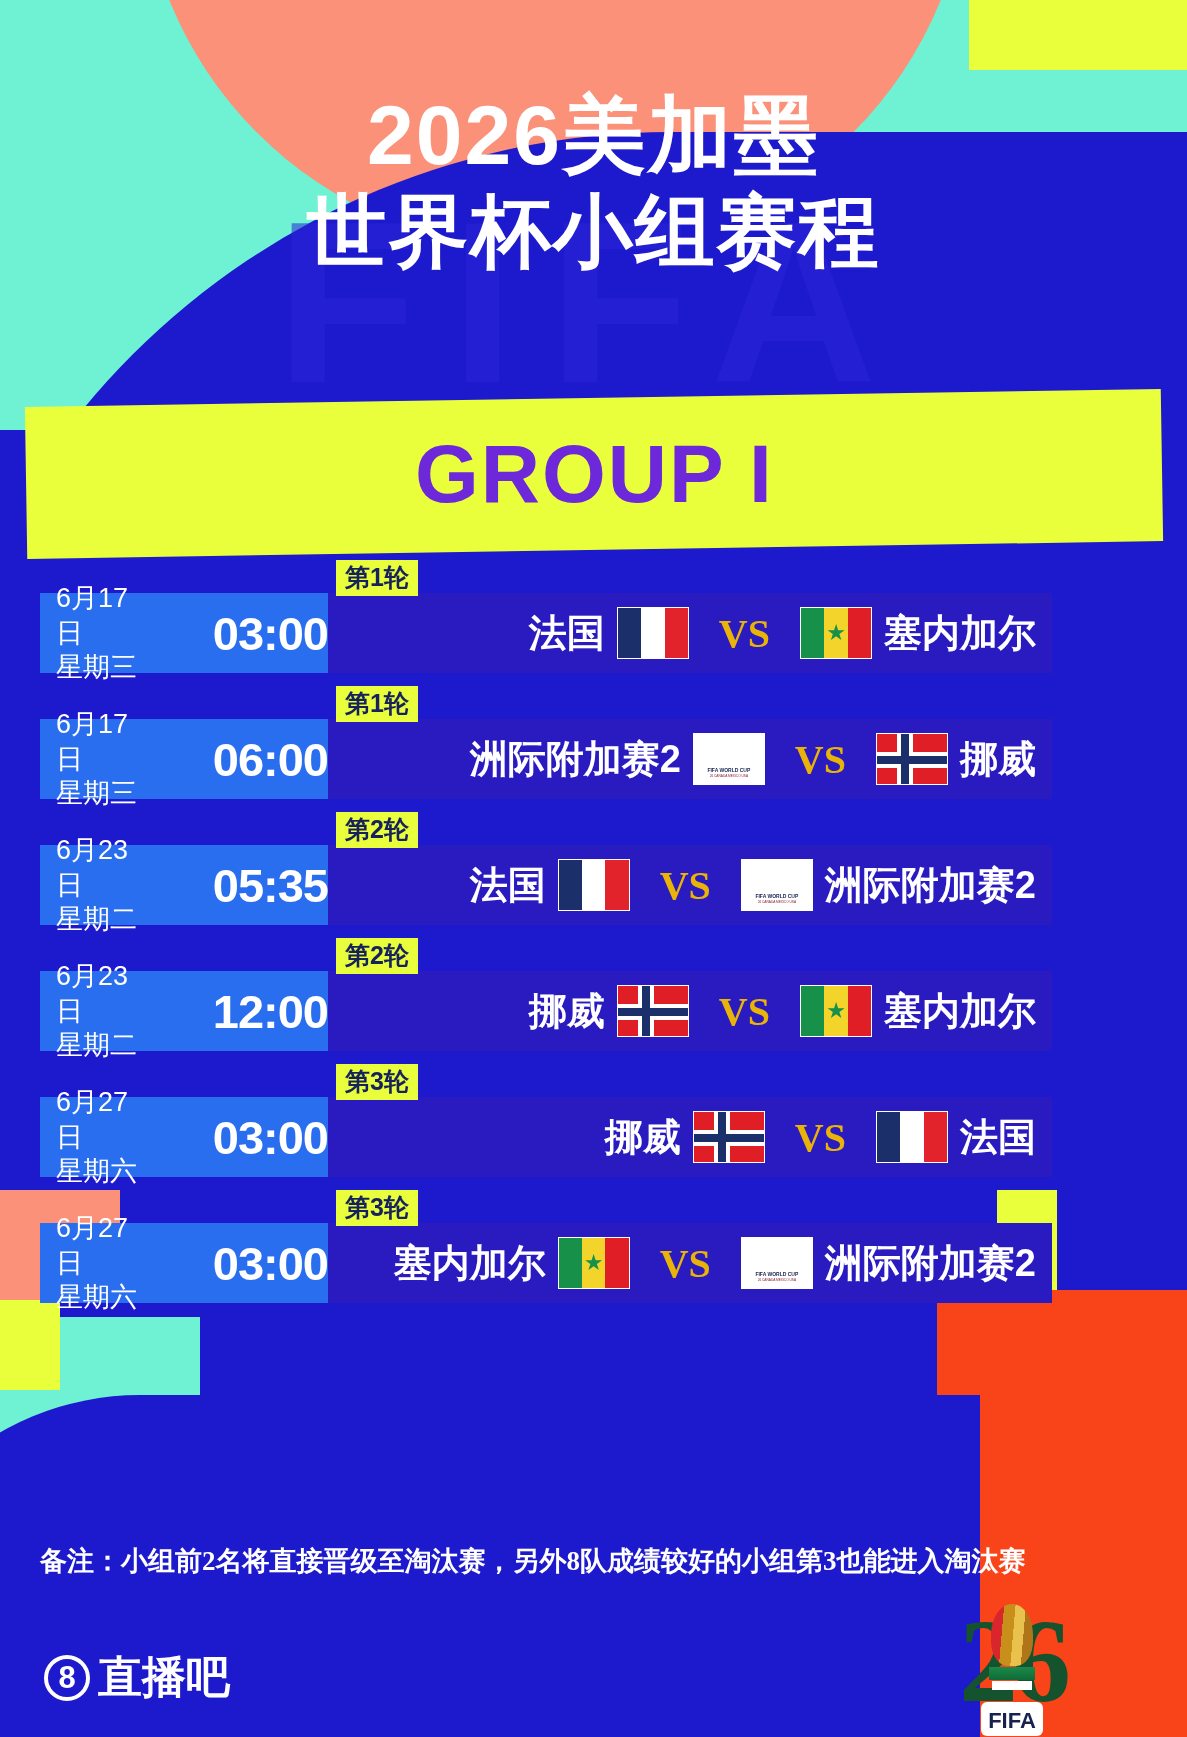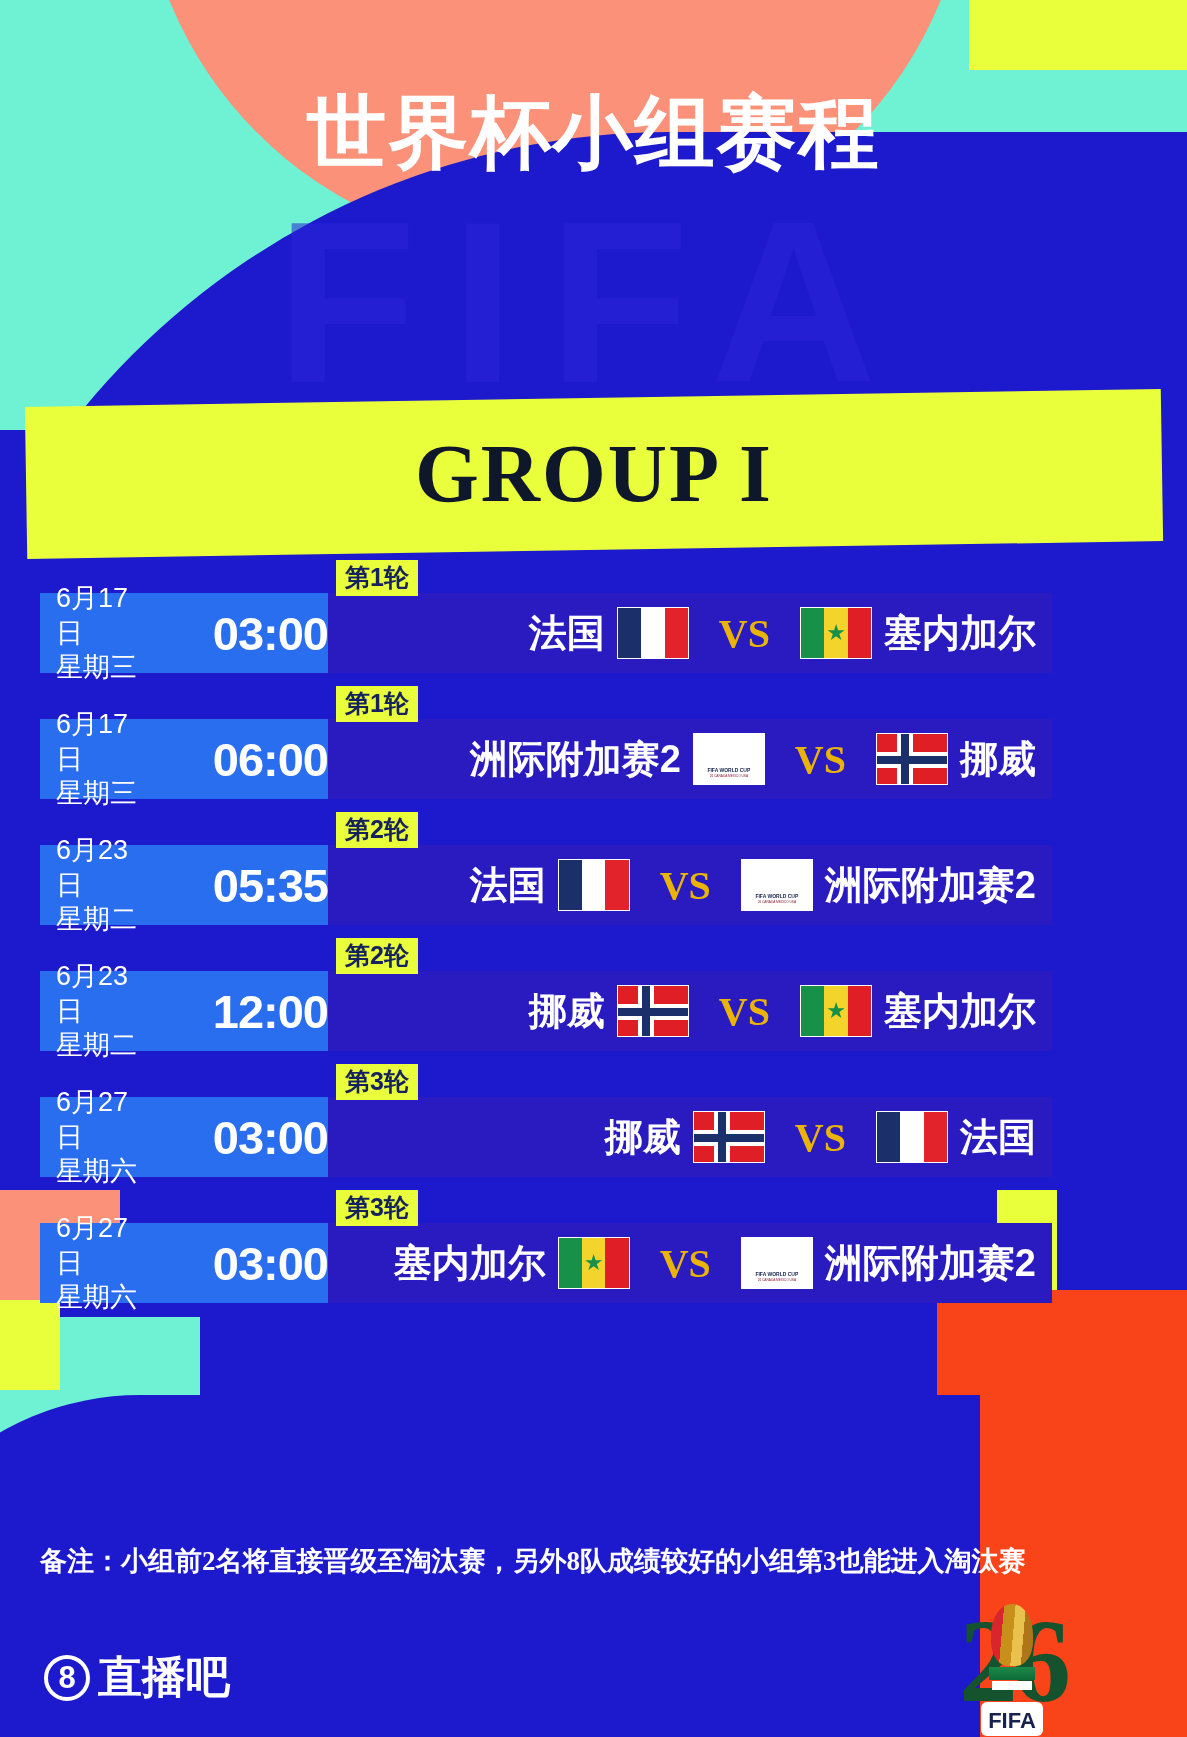--- a/index.html
+++ b/index.html
@@ -49,23 +49,23 @@
   }
   #title-block .line2 { font-size:80px; }
 
   
   #group-banner {
     position:absolute; left:26px; top:398px; width:1136px; height:152px;
     background:#eaff3c; transform:rotate(-0.9deg); z-index:6;
     display:flex; align-items:center; justify-content:center;
   }
   #group-banner .group-label {
-    color:#0f172a; font-size:82px; font-weight:bold; letter-spacing:2px;
+    color:#6d28d9; font-size:82px; font-weight:bold; letter-spacing:2px;
     transform:rotate(0.9deg);
-    font-family:Liberation Serif, serif;
+    font-family:Liberation Sans, sans-serif;
     text-align:right;
   }
 
   
   #schedule { position:absolute; left:40px; top:560px; width:1012px; z-index:7; }
   .match-row { position:relative; height:126px; }
 
   .round-badge {
     position:absolute; left:296px; top:0; background:#eaff3c; color:#16225c;
     font-size:25px; font-weight:bold; padding:3px 9px 4px 9px; z-index:9;
@@ -179,20 +179,21 @@
   <div class="deco deco-coral-l"></div>
   <div class="deco deco-yellow-l"></div>
   <div class="deco deco-yellow-br"></div>
   <div class="deco deco-blue-br2"></div>
   <div class="deco deco-orange-br"></div>
   <div class="deco deco-blue-bl"></div>
   <div class="watermark">FIFA</div>
 </div>
 
 <div id="title-block">
+  <div class="line line1">2026美加墨</div>
   <div class="line line2">世界杯小组赛程</div>
 </div>
 
 <div id="group-banner">
   <span class="group-label">GROUP I</span>
 </div>
 
 <div id="schedule">
     <div class="match-row">
       <div class="round-badge">第1轮</div>

